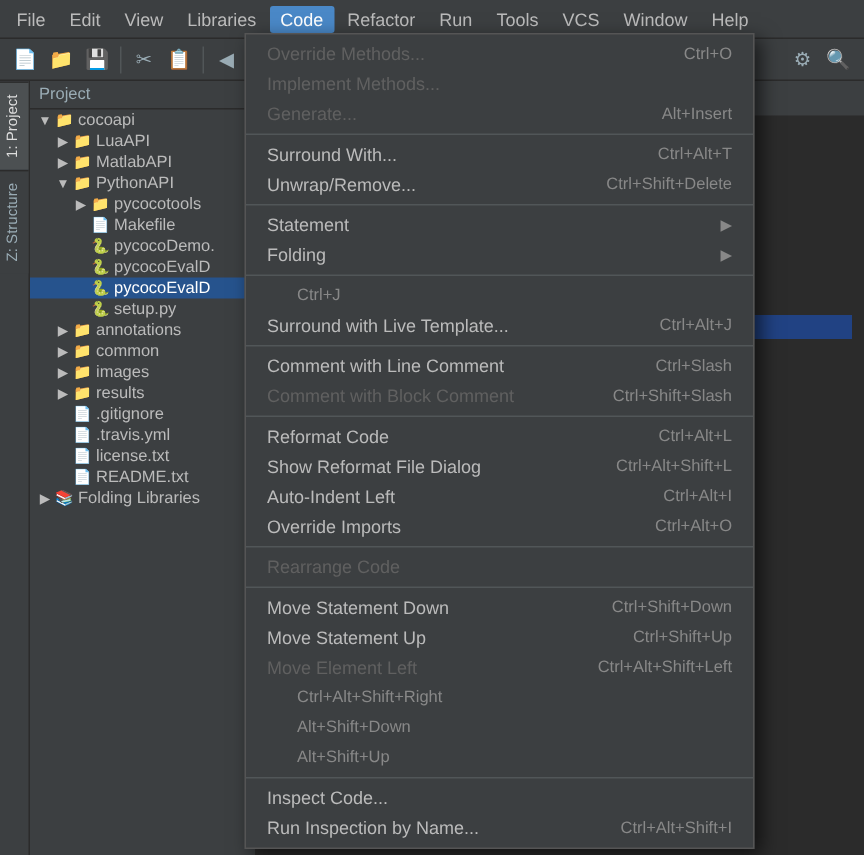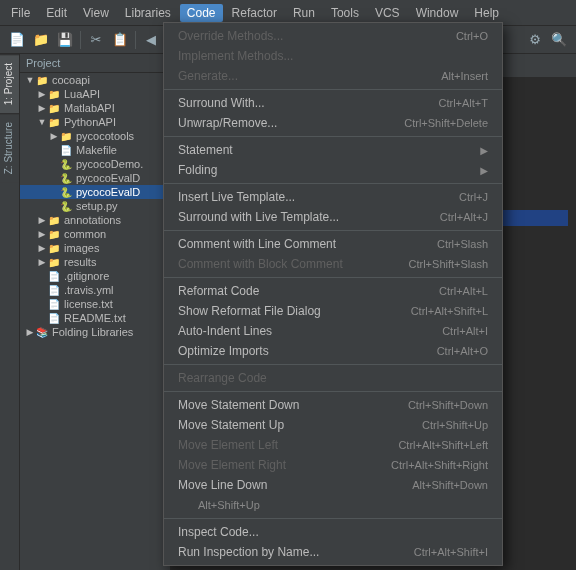--- a/index.html
+++ b/index.html
@@ -449,21 +449,20 @@
   <div class="menu-item">
     <span class="menu-item-label">Statement</span>
     <span class="menu-arrow">▶</span>
   </div>
   <div class="menu-item">
     <span class="menu-item-label">Folding</span>
     <span class="menu-arrow">▶</span>
   </div>
   <div class="menu-sep"></div>
   <div class="menu-item">
-    <span class="menu-item-label">Insert Live Template...</span>
     <span class="shortcut">Ctrl+J</span>
   </div>
   <div class="menu-item">
     <span class="menu-item-label">Surround with Live Template...</span>
     <span class="shortcut">Ctrl+Alt+J</span>
   </div>
   <div class="menu-sep"></div>
   <div class="menu-item">
     <span class="menu-item-label">Comment with Line Comment</span>
     <span class="shortcut">Ctrl+Slash</span>
@@ -475,50 +474,48 @@
   <div class="menu-sep"></div>
   <div class="menu-item">
     <span class="menu-item-label">Reformat Code</span>
     <span class="shortcut">Ctrl+Alt+L</span>
   </div>
   <div class="menu-item">
     <span class="menu-item-label">Show Reformat File Dialog</span>
     <span class="shortcut">Ctrl+Alt+Shift+L</span>
   </div>
   <div class="menu-item">
-    <span class="menu-item-label">Auto-Indent Lines</span>
+    <span class="menu-item-label">Auto-Indent Left</span>
     <span class="shortcut">Ctrl+Alt+I</span>
   </div>
   <div class="menu-item">
-    <span class="menu-item-label">Optimize Imports</span>
+    <span class="menu-item-label">Override Imports</span>
     <span class="shortcut">Ctrl+Alt+O</span>
   </div>
   <div class="menu-sep"></div>
   <div class="menu-item disabled">
     <span class="menu-item-label">Rearrange Code</span>
   </div>
   <div class="menu-sep"></div>
   <div class="menu-item">
     <span class="menu-item-label">Move Statement Down</span>
     <span class="shortcut">Ctrl+Shift+Down</span>
   </div>
   <div class="menu-item">
     <span class="menu-item-label">Move Statement Up</span>
     <span class="shortcut">Ctrl+Shift+Up</span>
   </div>
   <div class="menu-item disabled">
     <span class="menu-item-label">Move Element Left</span>
     <span class="shortcut">Ctrl+Alt+Shift+Left</span>
   </div>
   <div class="menu-item disabled">
-    <span class="menu-item-label">Move Element Right</span>
     <span class="shortcut">Ctrl+Alt+Shift+Right</span>
   </div>
   <div class="menu-item">
-    <span class="menu-item-label">Move Line Down</span>
     <span class="shortcut">Alt+Shift+Down</span>
   </div>
   <div class="menu-item">
     <span class="shortcut">Alt+Shift+Up</span>
   </div>
   <div class="menu-sep"></div>
   <div class="menu-item">
     <span class="menu-item-label">Inspect Code...</span>
   </div>
   <div class="menu-item">

